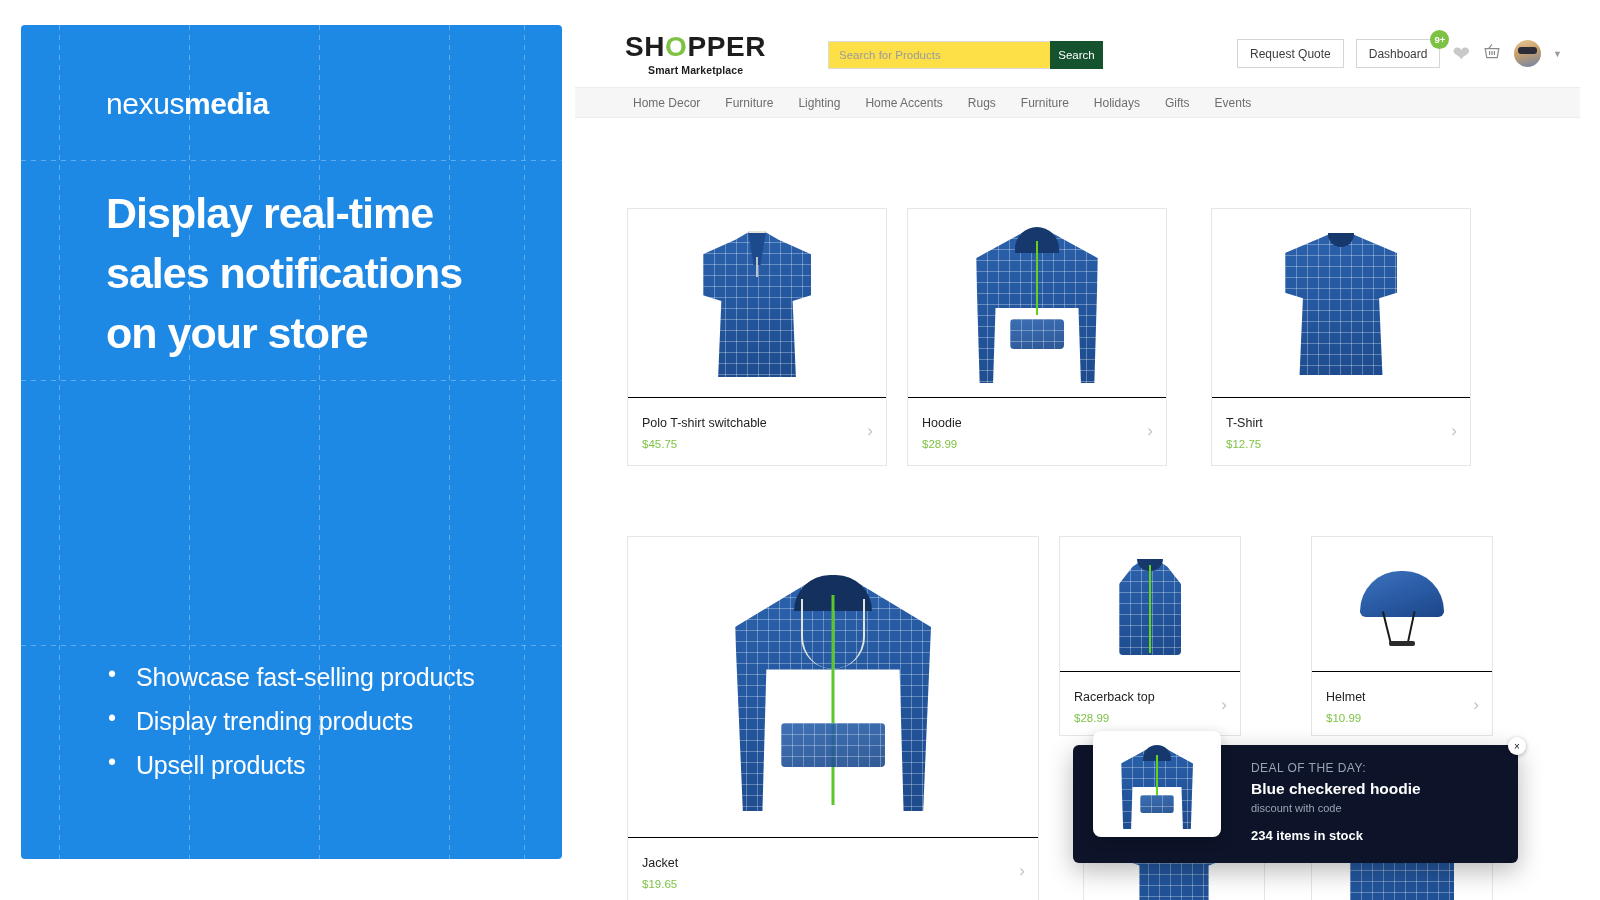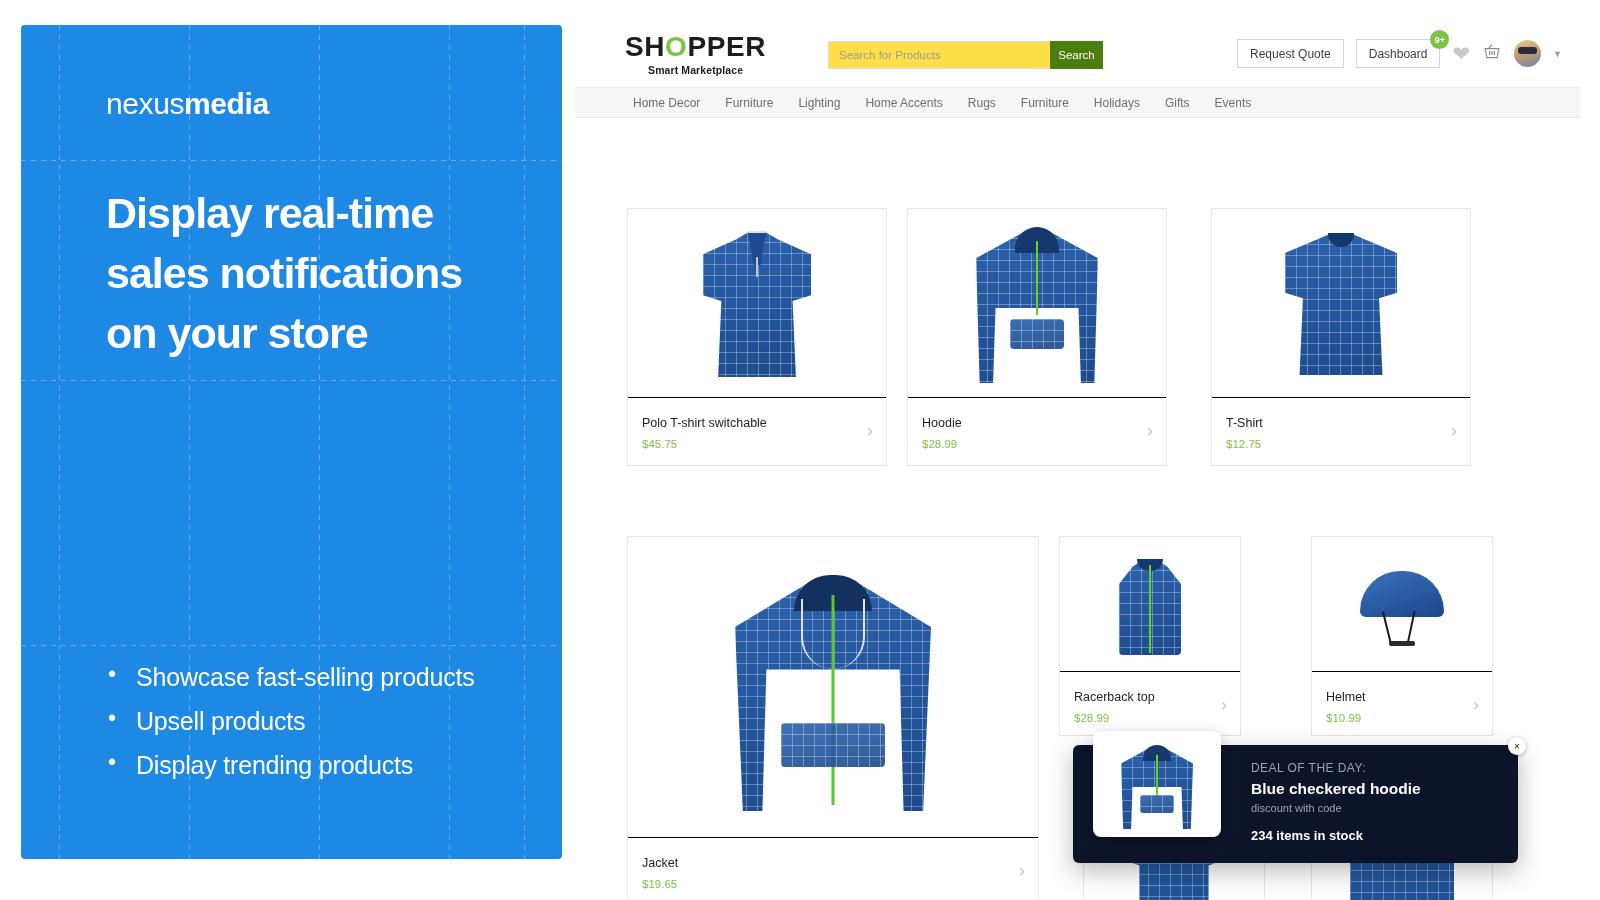--- a/index.html
+++ b/index.html
@@ -68,21 +68,21 @@
   .search-wrap {
     position:absolute; left: 253px; top: 16px; display:flex; height: 28px;
   }
   .search-input {
     width: 222px; height: 28px; border:1px solid #dcdcdc; border-right:none;
     background:#fde047; padding: 0 10px; font-size: 11.5px; color:#555;
     font-family:"Liberation Sans", sans-serif; outline:none;
   }
   .search-input::placeholder { color:#9b9b9b; }
   .search-btn {
-    width: 53px; height: 28px; background:#4d7c0f; color:#fff; border:none;
+    width: 53px; height: 28px; background:#14532d; color:#fff; border:none;
     font-size: 11.5px; font-family:"Liberation Sans", sans-serif; cursor:pointer;
   }
   .hdr-right { position:absolute; right: 18px; top: 14px; display:flex; align-items:center; gap:12px; }
   .ghost-btn {
     height: 29px; padding: 0 12px; border:1px solid #d5d5d5; background:#fff;
     font-size: 12px; color:#3d3d3d; display:flex; align-items:center;
     font-family:"Liberation Sans", sans-serif; cursor:pointer; white-space:nowrap;
   }
   .dash-wrap { position:relative; }
   .badge {
@@ -175,22 +175,22 @@
         <i style="left:503px"></i>
     </div>
     <div class="promo-inner">
       <div class="brand">
         <span>nexus</span><b>media</b>
       </div>
       <h1 class="promo-head">Display real-time sales notifications on your store</h1>
     </div>
     <ul class="promo-list">
       <li>Showcase fast-selling products</li>
+      <li>Display trending products</li>
       <li>Upsell products</li>
-      <li>Display trending products</li>
     </ul>
   </section>
 
   <section class="shop">
 
     <div class="shop-header">
 
       <div class="logo">
         <div class="logo-word"><span>SH</span><span class="o">O</span><span>PPER</span></div>
         <div class="logo-sub">Smart Marketplace</div>

